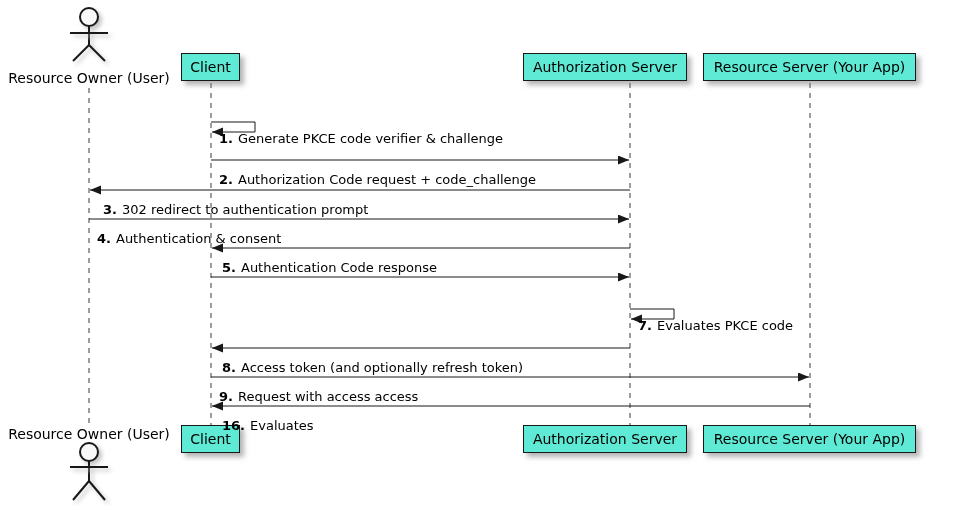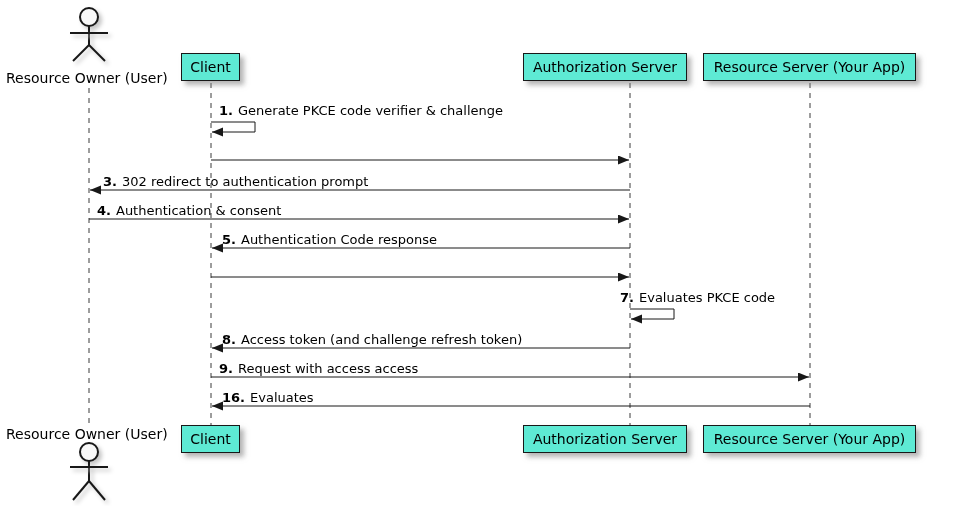--- a/index.html
+++ b/index.html
@@ -18,25 +18,24 @@
   .actor-head{fill:#f8f8f8;}
   .pbox{
     position:absolute;height:28px;
     background:#5eead4;border:1.5px solid #181818;
     box-shadow:4px 4px 5px rgba(130,130,130,.6);
     display:flex;align-items:center;justify-content:center;
     font-size:14px;white-space:nowrap;box-sizing:border-box;
   }
   .actor-label{
     position:absolute;font-size:14px;white-space:nowrap;
-    text-align:left;
-    padding-left:6px;
+    text-align:center;
   }
   .msg{
-    position:absolute;font-size:13px;line-height:14px;white-space:nowrap;
+    position:absolute;font-size:13px;line-height:14px;white-space:nowrap;margin-top:28px;
   }
   .msg b{font-weight:bold;margin-right:5px;}
 </style>
 </head>
 <body>
 
 <div class="stage">
 
   <svg class="lines-layer" width="973" height="506" viewBox="0 0 973 506" xmlns="http://www.w3.org/2000/svg">
     <defs>
@@ -86,34 +85,37 @@
 
   <div class="pbox" style="left:181px;top:425px;width:59px;">Client</div>
   <div class="pbox" style="left:523px;top:425px;width:164px;">Authorization Server</div>
   <div class="pbox" style="left:703px;top:425px;width:213px;">Resource Server (Your App)</div>
 
   <div class="actor-label" style="left:0px;top:426px;width:178px;">Resource Owner (User)</div>
 
   <div class="msg" style="left:219px;top:104px;">
     <b>1.</b><span>Generate PKCE code verifier &amp; challenge</span>
   </div>
+  <div class="msg" style="left:219px;top:145px;">
+    <b>2.</b><span>Authorization Code request + code_challenge</span>
+  </div>
   <div class="msg" style="left:103px;top:175px;">
     <b>3.</b><span>302 redirect to authentication prompt</span>
   </div>
   <div class="msg" style="left:97px;top:204px;">
     <b>4.</b><span>Authentication &amp; consent</span>
   </div>
   <div class="msg" style="left:222px;top:233px;">
     <b>5.</b><span>Authentication Code response</span>
   </div>
-  <div class="msg" style="left:620px;top:291px;">
+  <div class="msg" style="left:638px;top:291px;">
     <b>7.</b><span>Evaluates PKCE code</span>
   </div>
   <div class="msg" style="left:222px;top:333px;">
-    <b>8.</b><span>Access token (and challenge refresh token)</span>
+    <b>8.</b><span>Access token (and optionally refresh token)</span>
   </div>
   <div class="msg" style="left:219px;top:362px;">
     <b>9.</b><span>Request with access access</span>
   </div>
   <div class="msg" style="left:222px;top:391px;">
     <b>16.</b><span>Evaluates</span>
   </div>
 
 </div>
 

